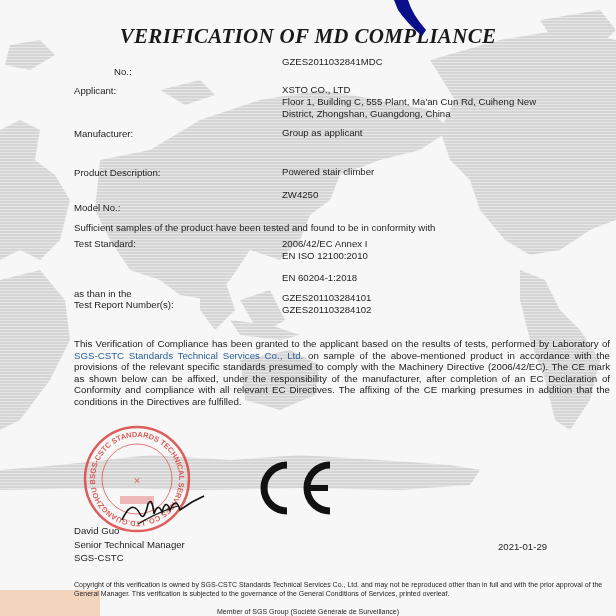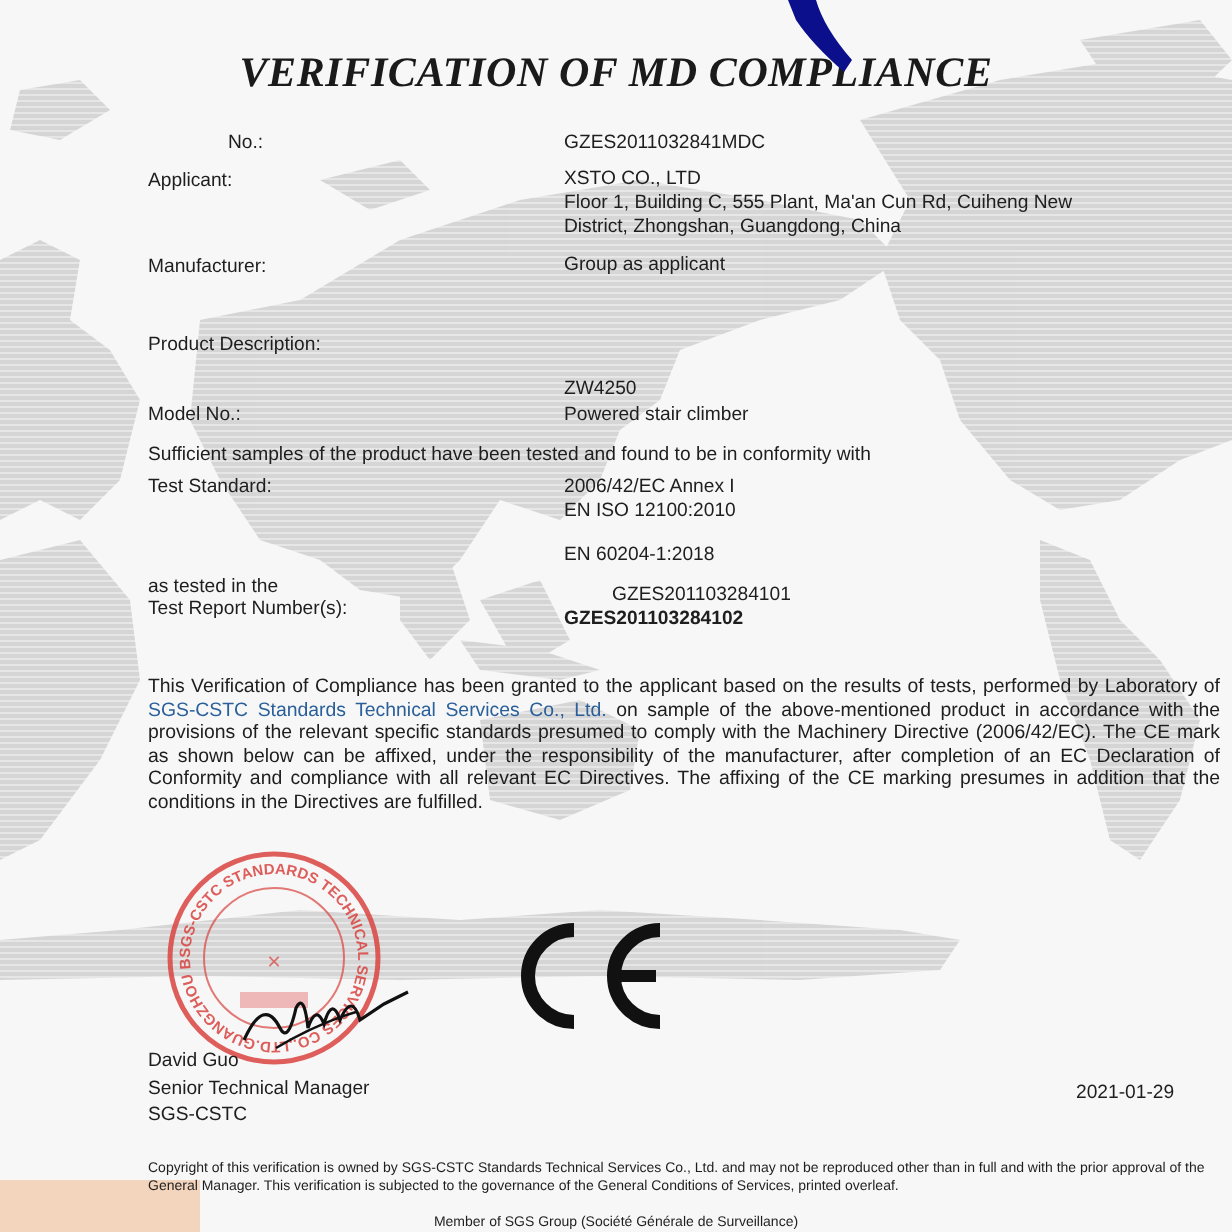--- a/index.html
+++ b/index.html
@@ -70,49 +70,49 @@
 
 <div class="orange-tab"></div>
 
 <svg class="layer pen" width="40" height="40" viewBox="0 0 40 40">
   <path d="M2,0 L16,0 Q20,14 34,30 L30,36 Q14,22 6,10 Z" fill="#0b0f8c"></path>
 </svg>
 
 <div class="layer title">VERIFICATION OF MD COMPLIANCE</div>
 
 <div class="layer label" style="top:66px;padding-left:40px;">No.:</div>
-<div class="layer value" style="top:66px;">GZES2011032841MDC</div>
+<div class="layer value" style="top:56px;">GZES2011032841MDC</div>
 
 <div class="layer label" style="top:85px;">Applicant:</div>
 <div class="layer value" style="top:84px;">XSTO CO., LTD</div>
 <div class="layer value" style="top:96px;">Floor 1, Building C, 555 Plant, Ma'an Cun Rd, Cuiheng New</div>
 <div class="layer value" style="top:108px;">District, Zhongshan, Guangdong, China</div>
 
 <div class="layer label" style="top:128px;">Manufacturer:</div>
 <div class="layer value" style="top:127px;">Group as applicant</div>
 
 <div class="layer label" style="top:167px;">Product Description:</div>
-<div class="layer value" style="top:166px;margin-top:36px;">Powered stair climber</div>
+<div class="layer value" style="top:166px;">Powered stair climber</div>
 
 <div class="layer label" style="top:202px;">Model No.:</div>
 <div class="layer value" style="top:189px;">ZW4250</div>
 
 <div class="layer label" style="top:222px;">Sufficient samples of the product have been tested and found to be in conformity with</div>
 
 <div class="layer label" style="top:238px;">Test Standard:</div>
 <div class="layer value" style="top:238px;">2006/42/EC Annex I</div>
 <div class="layer value" style="top:250px;">EN ISO 12100:2010</div>
 <div class="layer value" style="top:262px;margin-top:10px;">EN 60204-1:2018</div>
 
 <div class="layer label" style="top:288px; line-height:11px;">
-  <div>as tested in the</div>
+  <div>as than in the</div>
   <div>Test Report Number(s):</div>
 </div>
-<div class="layer value" style="top:292px;margin-left:24px;">GZES201103284101</div>
-<div class="layer value" style="top:304px;font-weight:bold;">GZES201103284102</div>
+<div class="layer value" style="top:292px;">GZES201103284101</div>
+<div class="layer value" style="top:304px;">GZES201103284102</div>
 
 <div class="layer para"><span>This Verification of Compliance has been granted to the applicant based on the results of tests, performed by Laboratory of </span><span class="lab">SGS-CSTC Standards Technical Services Co., Ltd.</span><span> on sample of the above-mentioned product in accordance with the provisions of the relevant specific standards presumed to comply with the Machinery Directive (2006/42/EC). The CE mark as shown below can be affixed, under the responsibility of the manufacturer, after completion of an EC Declaration of Conformity and compliance with all relevant EC Directives. The affixing of the CE marking presumes in addition that the conditions in the Directives are fulfilled.</span></div>
 
 <svg class="layer stamp" width="110" height="110" viewBox="0 0 110 110">
   <defs>
     <path id="stampArc" d="M55,55 m-42,0 a42,42 0 1,1 84,0 a42,42 0 1,1 -84,0"></path>
   </defs>
   <circle cx="55" cy="55" r="52" fill="none" stroke="#d9433f" stroke-width="2.5" opacity="0.85"></circle>
   <circle cx="55" cy="55" r="35" fill="none" stroke="#d9433f" stroke-width="1" opacity="0.7"></circle>
   <text font-size="7.5" fill="#d9433f" opacity="0.85" font-family="Liberation Sans, sans-serif" font-weight="bold">
@@ -132,16 +132,16 @@
   <path d="M76,6 A23,23 0 1,0 76,52" fill="none" stroke="#111" stroke-width="7"></path>
   <line x1="56" y1="29" x2="74" y2="29" stroke="#111" stroke-width="6"></line>
 </svg>
 
 <div class="layer label" style="top:524px; line-height:13.5px;">
   <div>David Guo</div>
   <div>Senior Technical Manager</div>
   <div>SGS-CSTC</div>
 </div>
 
-<div class="layer" style="left:538px; top:541px; font-size:9.6px;">2021-01-29</div>
+<div class="layer" style="left:498px; top:541px; font-size:9.6px;">2021-01-29</div>
 
 <div class="layer footer">Copyright of this verification is owned by SGS-CSTC Standards Technical Services Co., Ltd. and may not be reproduced other than in full and with the prior approval of the General Manager. This verification is subjected to the governance of the General Conditions of Services, printed overleaf.</div>
 <div class="layer member">Member of SGS Group (Société Générale de Surveillance)</div>
 
 </body></html>

